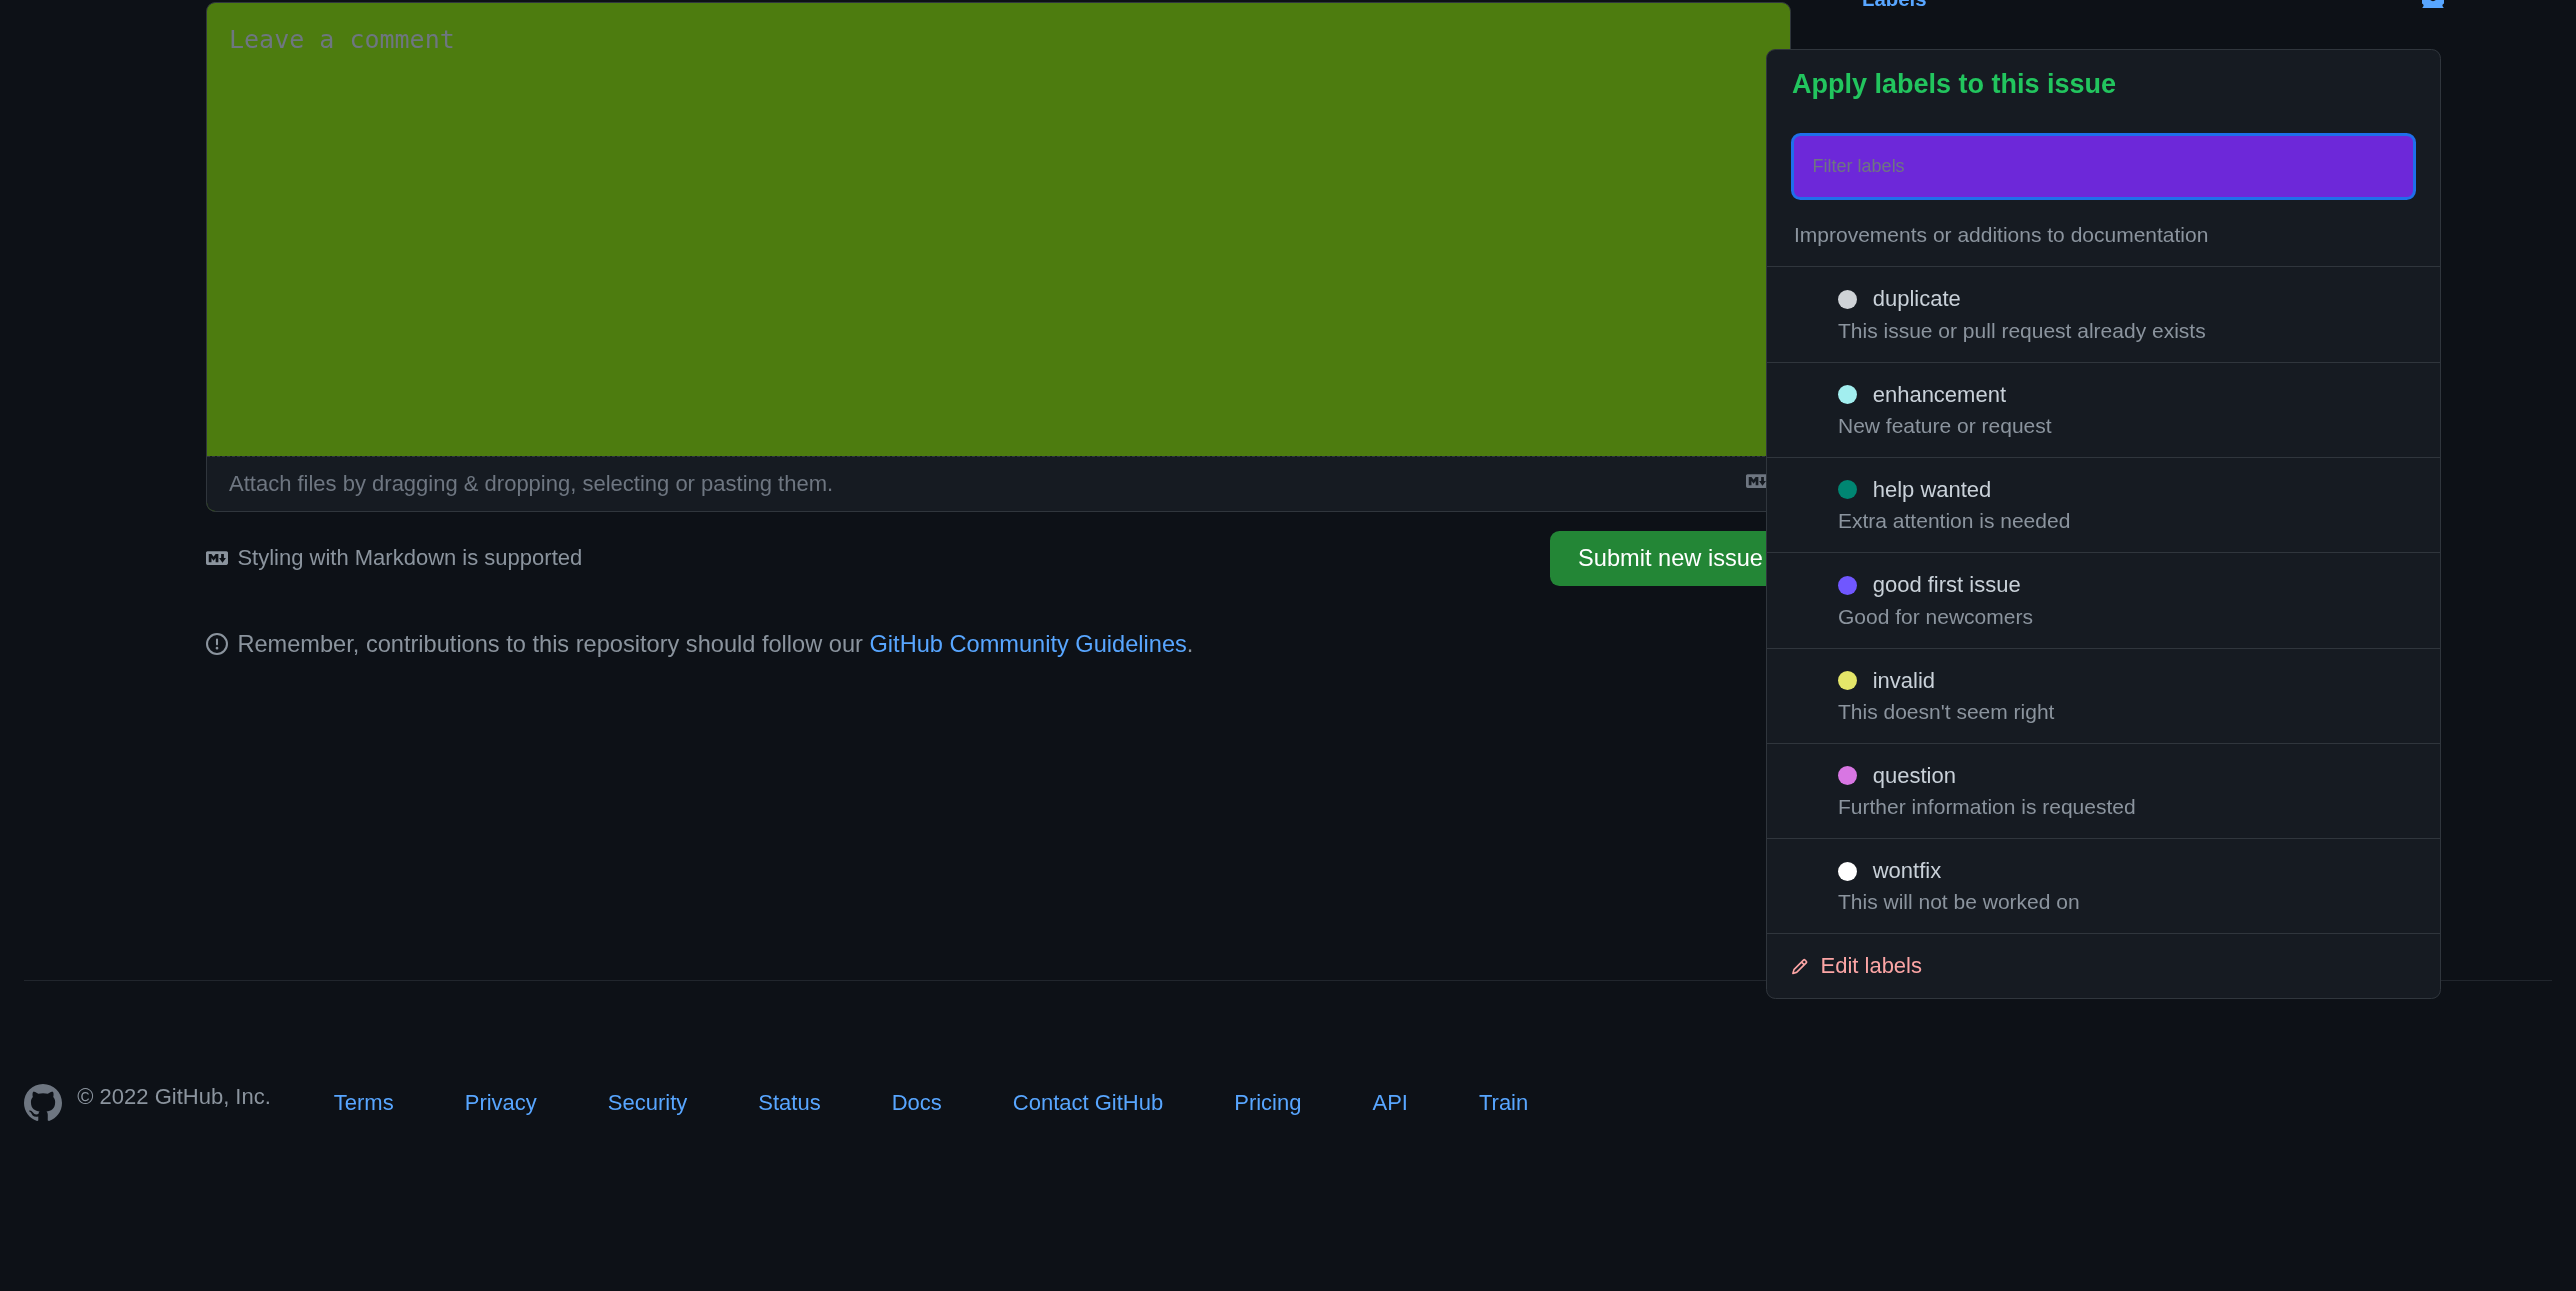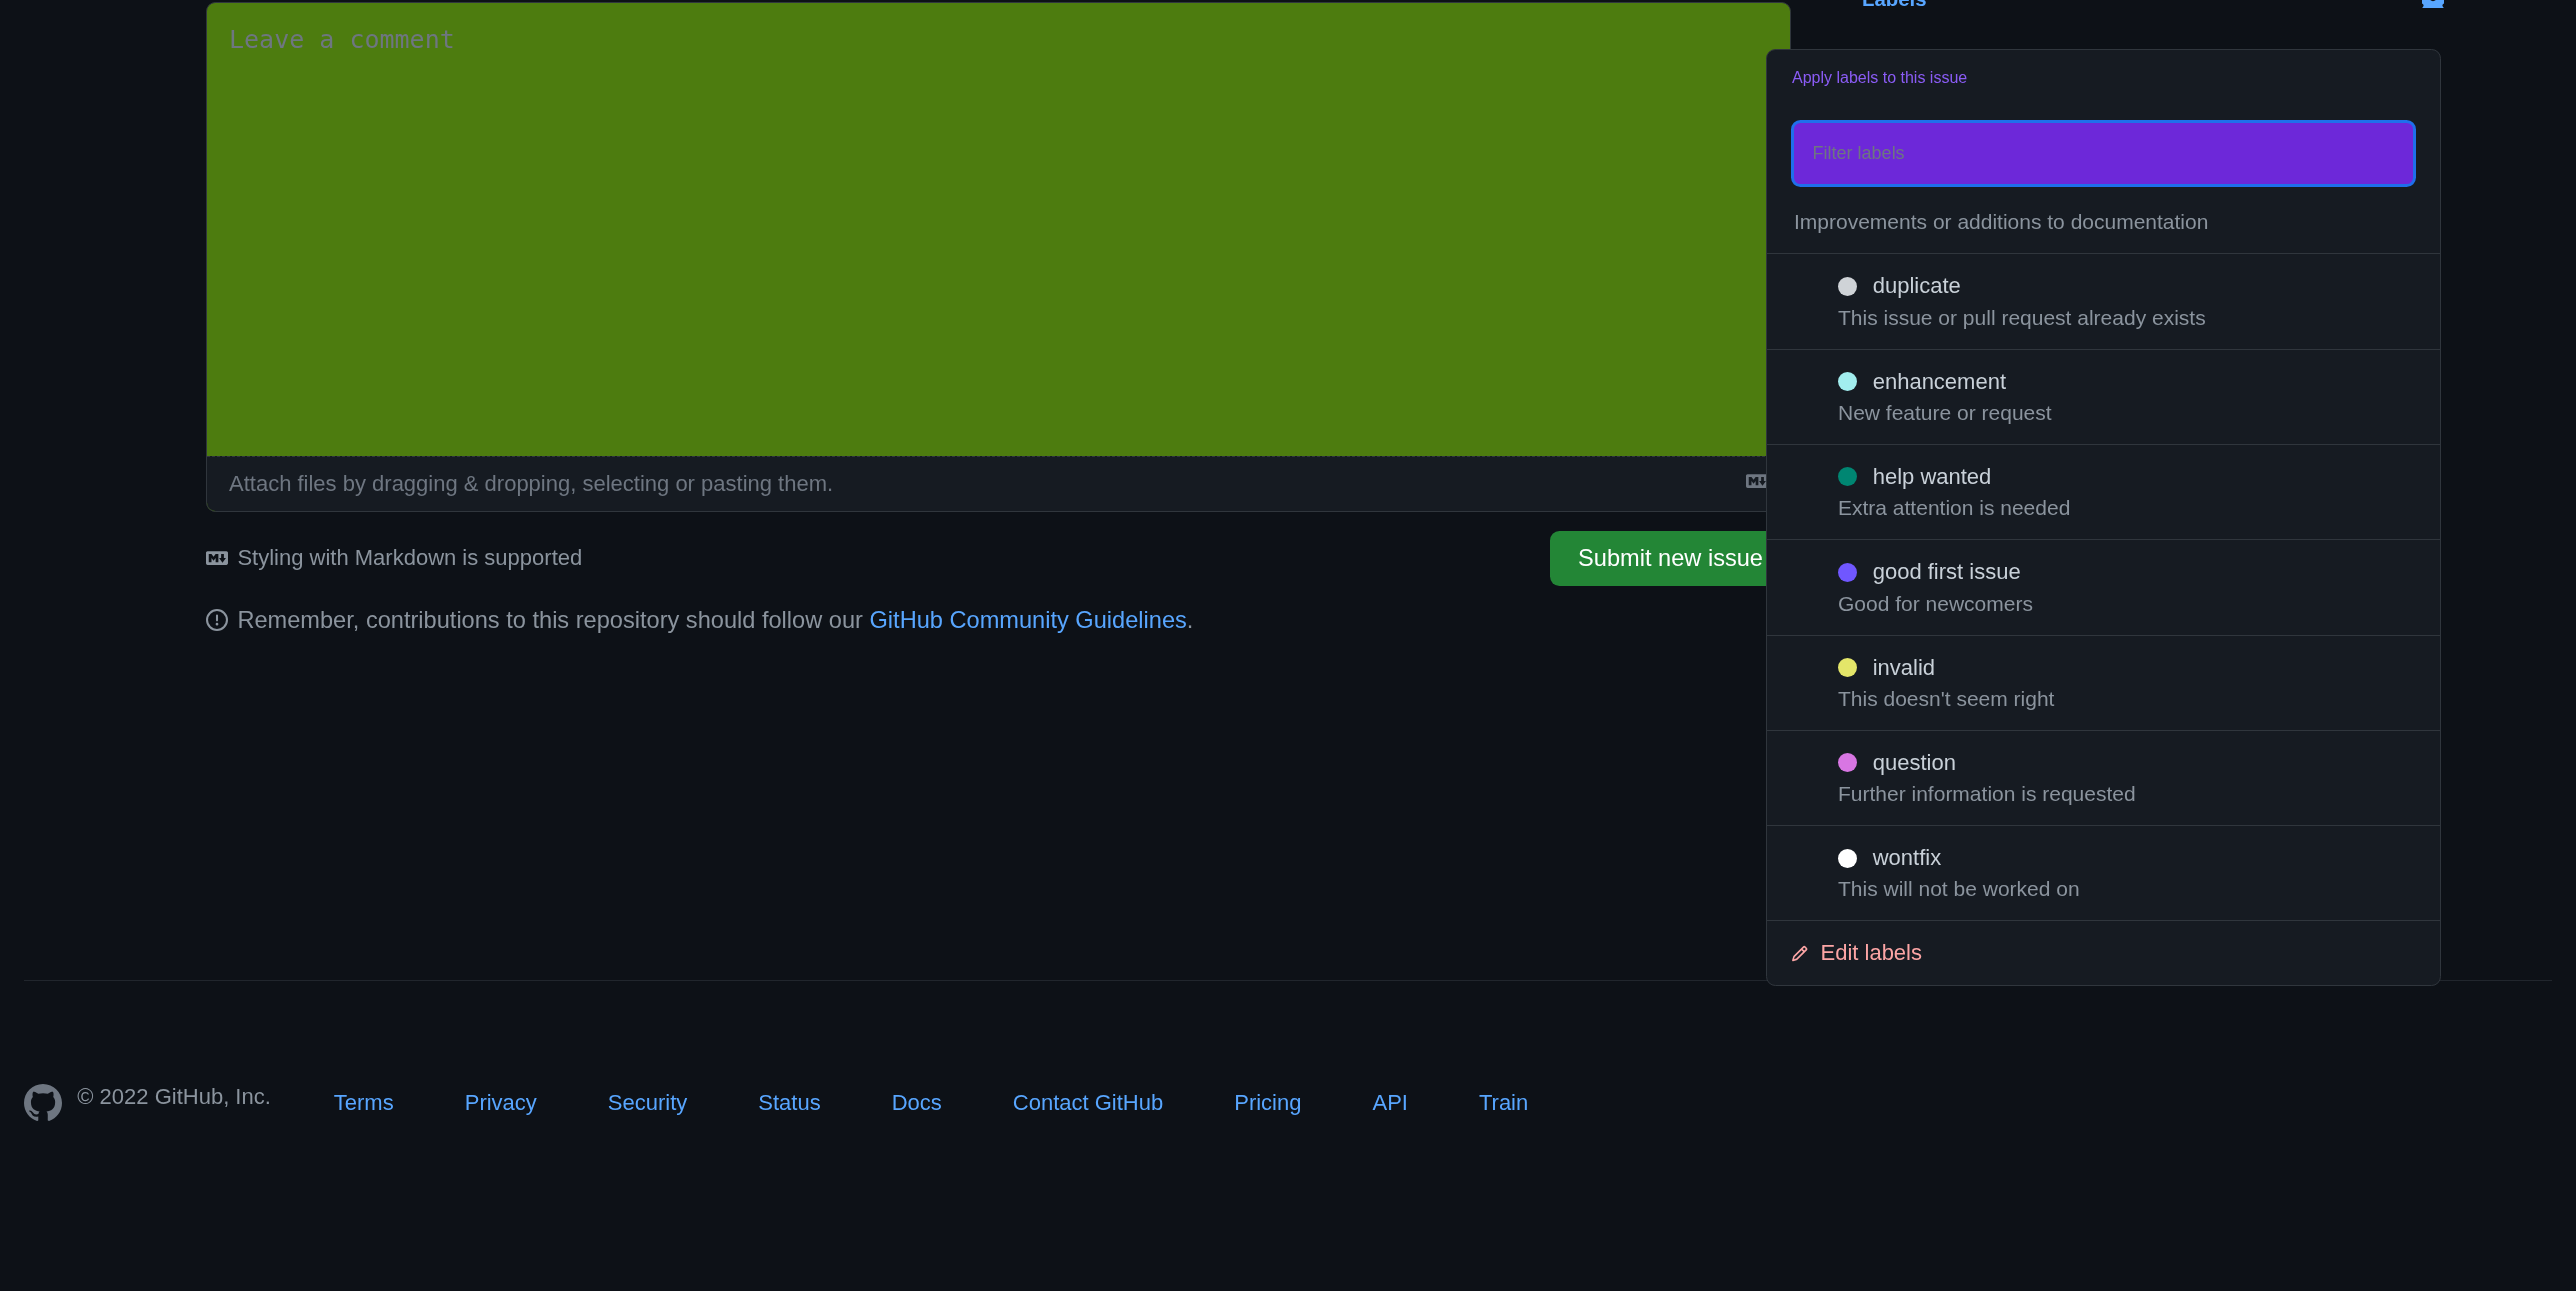--- a/index.html
+++ b/index.html
@@ -78,21 +78,21 @@
       font-size: 23.6px;
       font-weight: 500;
       cursor: pointer;
     }
     .guidelines {
       display: flex;
       align-items: center;
       gap: 9.4px;
       color: #8b949e;
       font-size: 23.6px;
-      margin-top: 2px;
+      margin-top: 26px;
     }
     .guidelines a {
       color: #58a6ff;
       text-decoration: none;
     }
     .divider {
       position: absolute;
       top: 980px;
       left: 23.6px;
       right: 23.6px;
@@ -143,23 +143,23 @@
       top: 49px;
       left: 1766px;
       width: 675px;
       background: #161b22;
       border: 1.6px solid #30363d;
       border-radius: 9.4px;
       overflow: hidden;
     }
     .popup-header {
       padding: 19px 25px;
-      font-size: 16px;
-      font-weight: 400;
-      color: #8b5cf6;
+      font-size: 27px;
+      font-weight: 700;
+      color: #22c55e;
     }
     .filter-wrapper {
       padding: 14px 23.6px;
     }
     .filter-input {
       width: 100%;
       padding: 20px 19px;
       background: #6d28d9;
       border: 3.1px solid #1f6feb;
       border-radius: 9.4px;

